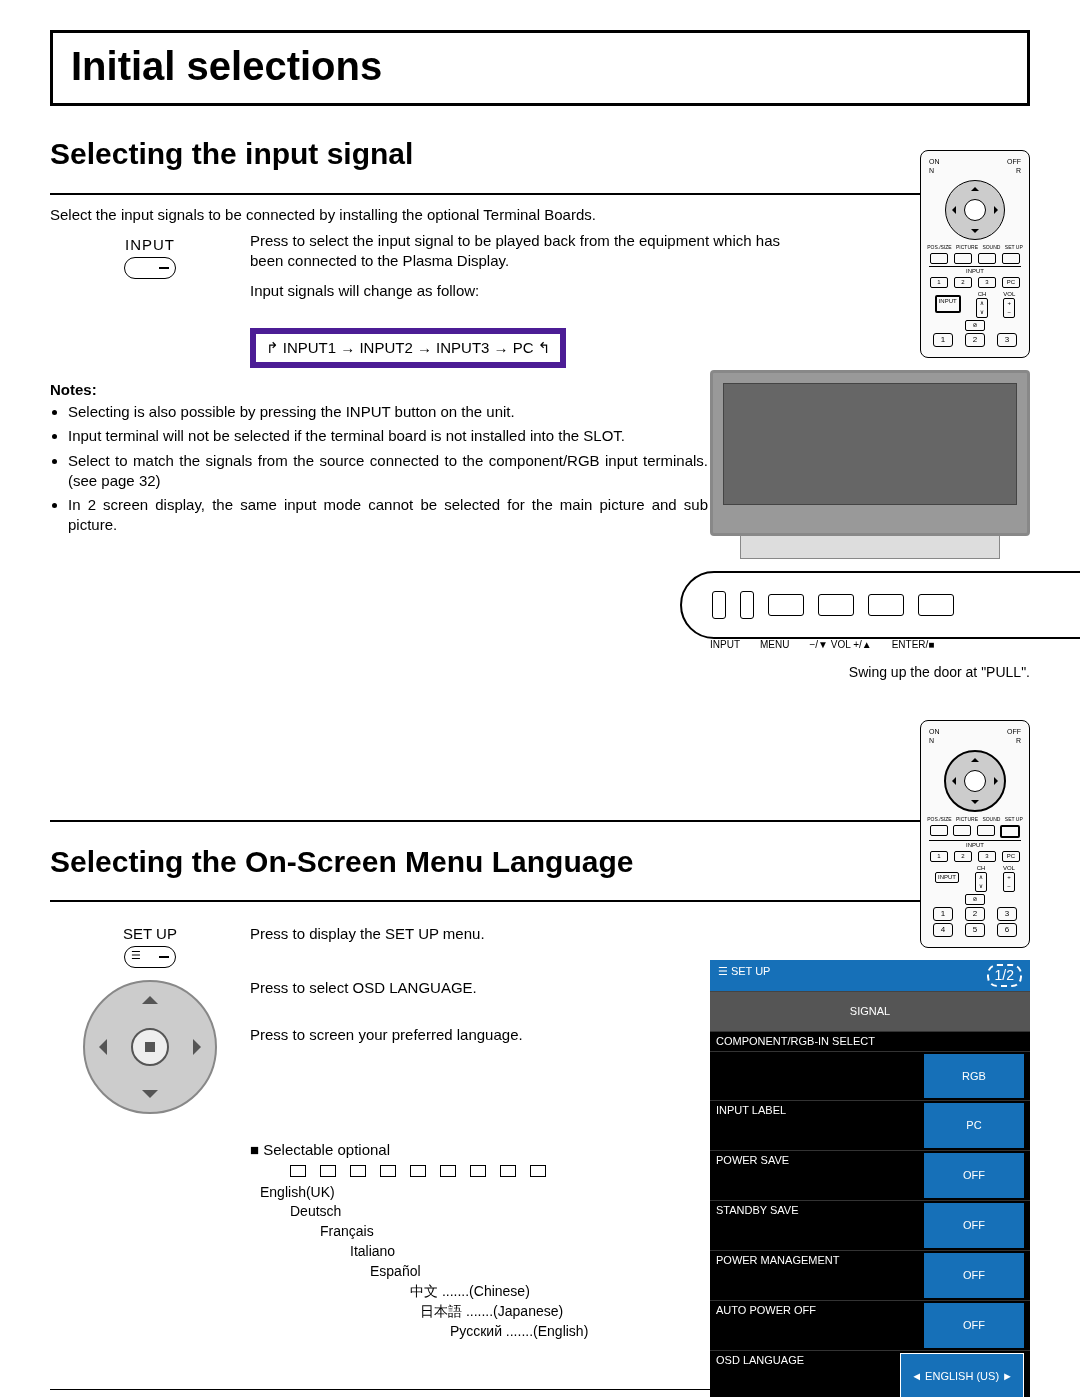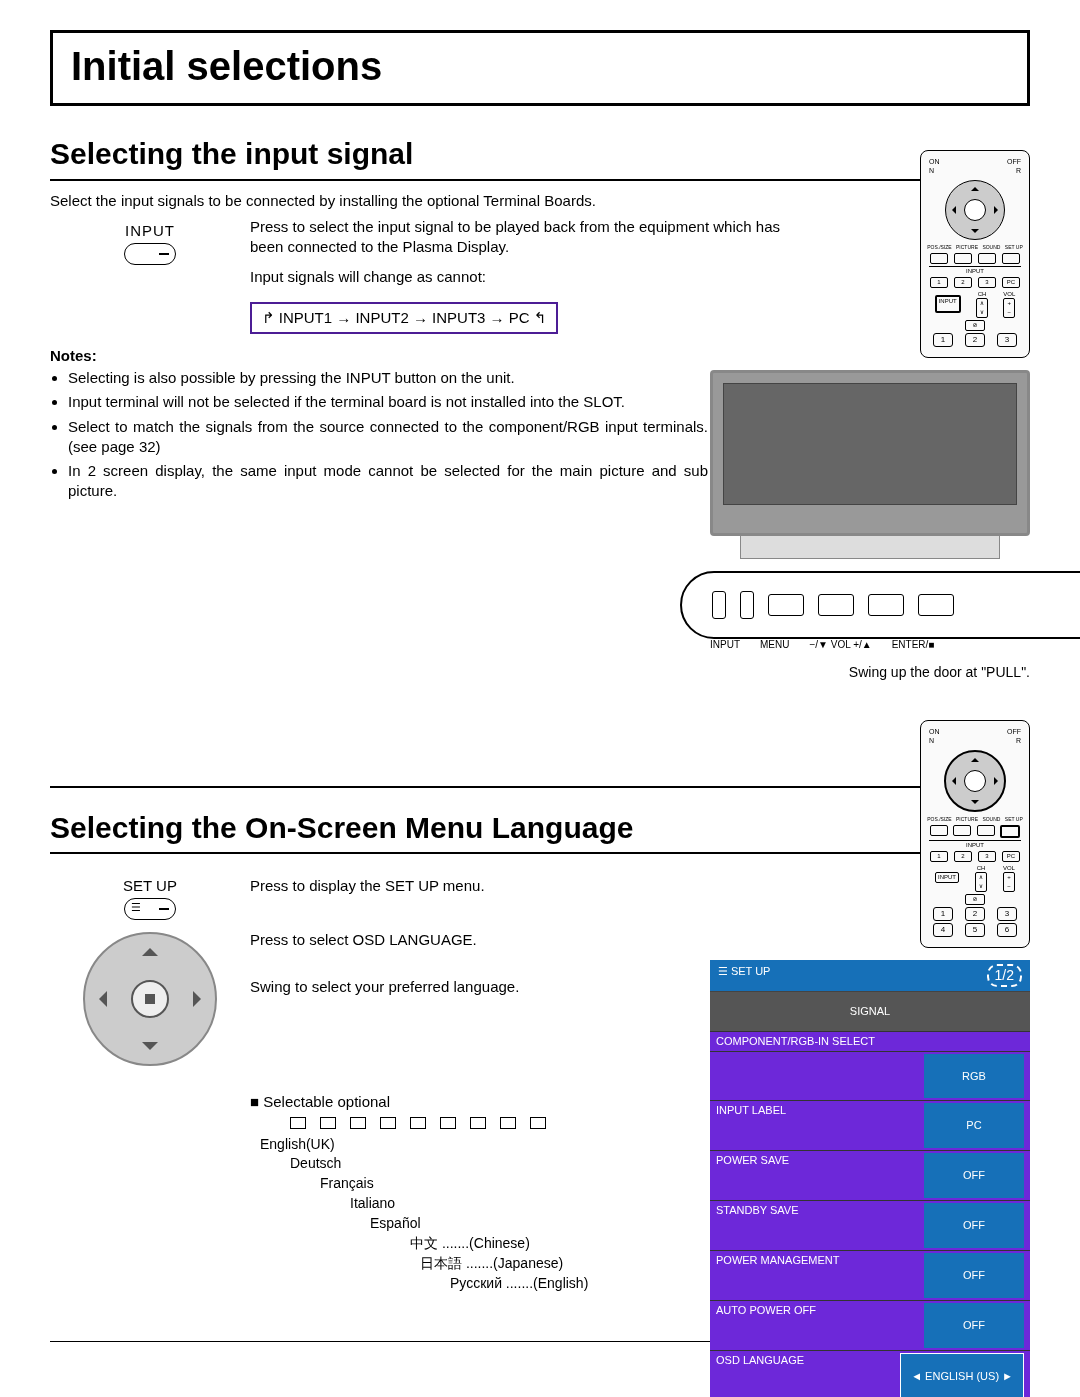--- a/index.html
+++ b/index.html
@@ -19,37 +19,37 @@
   .title-box h1 {
     font-size: 40px;
     margin: 0;
     font-weight: bold;
   }
   h2.section {
     font-size: 30px;
     font-weight: bold;
     margin: 0 0 2px 0;
     border-bottom: 2px solid #000;
-    padding-bottom: 4px;
+    padding-bottom: 18px;
   }
   .intro { margin: 10px 0 6px 0; }
   .row { display: flex; }
   .btn-block { width: 200px; flex-shrink:0; text-align:center; padding-top:4px;}
   .btn-block .lbl { font-size:15px; letter-spacing:1px; }
   .btn-outline {
     width: 50px; height: 20px; border:1.5px solid #000; border-radius:12px;
     margin: 2px auto 0 auto; position:relative;
   }
   .btn-outline::after{
     content:""; position:absolute; right:6px; top:50%; width:10px; height:2px; background:#000; transform:translateY(-50%);
   }
   .desc { flex:1; text-align:justify; padding-right:250px;}
   .desc p{margin:0 0 10px 0;}
   .flowbox{
-    border:2px solid #4c1d95; padding:4px 10px; display:inline-block; margin-top:4px;
+    border:6px solid #4c1d95; padding:4px 10px; display:inline-block; margin-top:16px;
   }
   .notes-hdr{font-weight:bold; margin-top:12px;}
   ul.notes{margin:2px 0 0 0; padding-left:18px; max-width:640px;}
   ul.notes li{margin-bottom:4px; text-align:justify;}
   .remote {
     position:absolute; right:50px; width:100px; border:1px solid #000; border-radius:8px; padding:6px 4px 8px 4px;
     font-size:7px; background:#fafafa; text-align:center;
   }
   .remote .onoff{display:flex; justify-content:space-between; font-size:7px; padding:0 4px;}
   .remote .circle{width:58px;height:58px;border:1px solid #000;border-radius:50%;margin:4px auto;background:#ccc;position:relative;}
@@ -91,21 +91,21 @@
   .lang-boxes{display:flex;gap:14px;margin-left:40px;margin-bottom:6px;}
   .lang-boxes .lb{width:14px;height:10px;border:1px solid #000;}
   .lang-list{margin-left:0px;font-size:14px;}
   .lang-list div{margin:1px 0;}
   .osd{
     position:absolute; right:50px; width:320px; font-size:11px; color:#fff;
   }
   .osd .hdr{background:#1670b8;padding:4px 8px;display:flex;justify-content:space-between;border-bottom:1px solid #444;}
   .osd .hdr .dash{border:2px dashed #fff;border-radius:10px;padding:0 6px;font-size:14px;}
   .osd .sig{background:#555;text-align:center;padding:12px;border-bottom:1px solid #333;}
-  .osd .r{background:#6d28d9;display:flex;justify-content:space-between;padding:2px 6px;border-bottom:1px solid #333;}
+  .osd .r{background:#000000;display:flex;justify-content:space-between;padding:2px 6px;border-bottom:1px solid #333;}
   .osd .r .v{background:#1670b8;padding:15px 10px;min-width:80px;text-align:center;}
   .osd .r.last .v{border:1px solid #fff;}
   .page-num{text-align:right;font-size:24px;font-weight:bold;margin-top:30px;}
 </style>
 </head>
 <body>
 
 <div class="title-box">
   <h1>Initial selections</h1>
 </div>
@@ -169,21 +169,21 @@
 <h2 class="section">Selecting the input signal</h2>
 <p class="intro">Select the input signals to be connected by installing the optional Terminal Boards.</p>
 
 <div class="row">
   <div class="btn-block">
     <div class="lbl">INPUT</div>
     <div class="btn-outline"></div>
   </div>
   <div class="desc">
     <p>Press to select the input signal to be played back from the equipment which has been connected to the Plasma Display.</p>
-    <p>Input signals will change as cannot:</p>
+    <p>Input signals will change as follow:</p>
     <div class="flowbox">↱ <span>INPUT1 → INPUT2 → INPUT3 → PC</span> ↰</div>
   </div>
 </div>
 
 <div class="notes-hdr">Notes:</div>
 <ul class="notes">
   <li>Selecting is also possible by pressing the INPUT button on the unit.</li>
   <li>Input terminal will not be selected if the terminal board is not installed into the SLOT.</li>
   <li>Select to match the signals from the source connected to the component/RGB input terminals. (see page 32)</li>
   <li>In 2 screen display, the same input mode cannot be selected for the main picture and sub picture.</li>
@@ -296,21 +296,21 @@
         <div class="t dn"></div>
         <div class="t lf"></div>
         <div class="t rt"></div>
       <div class="center">
           <div class="square"></div>
         </div>
     </div>
   </div>
   <div>
     <p style="margin:6px 0 26px 0;">Press to select OSD LANGUAGE.</p>
-    <p style="margin:0;">Swing to select your preferred language.</p>
+    <p style="margin:0;">Press to screen your preferred language.</p>
   </div>
 </div>
 
 <div class="lang-block">
   <div class="lang-hdr">Selectable optional</div>
   <div class="lang-boxes">
     <div class="lb"></div>
       <div class="lb"></div>
       <div class="lb"></div>
       <div class="lb"></div>

